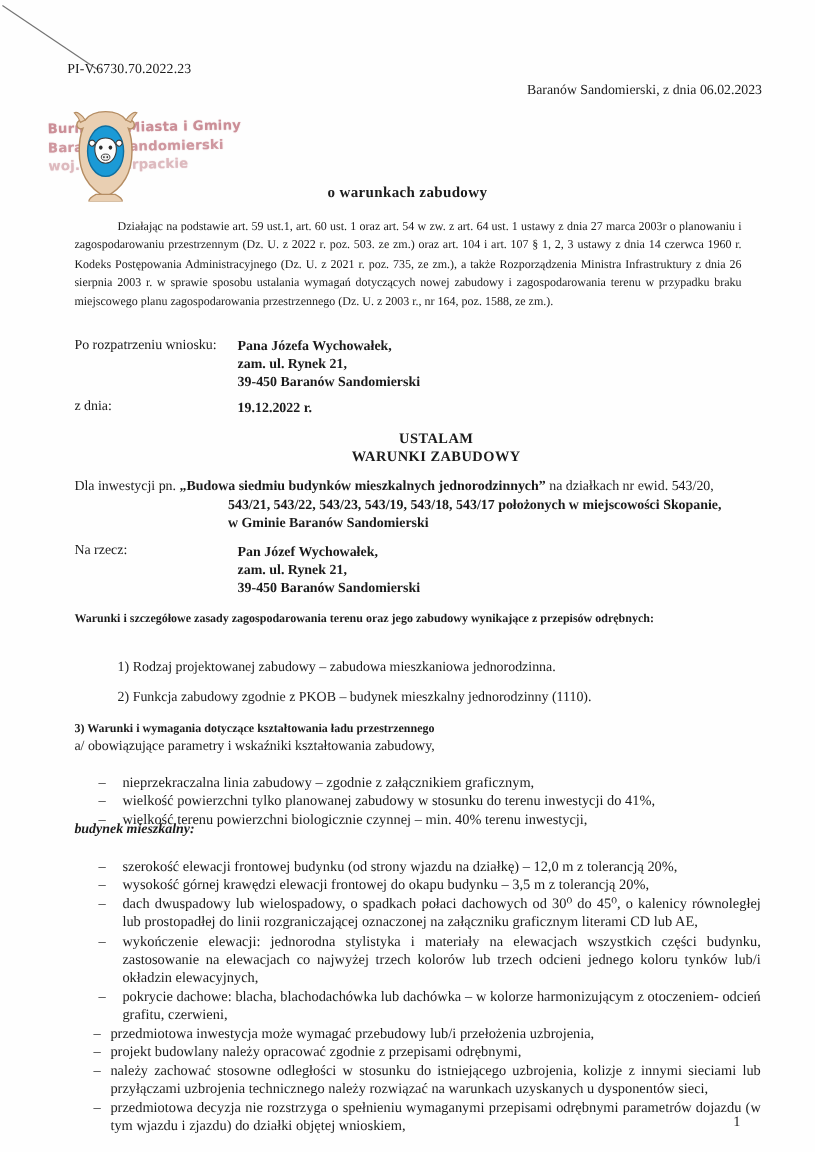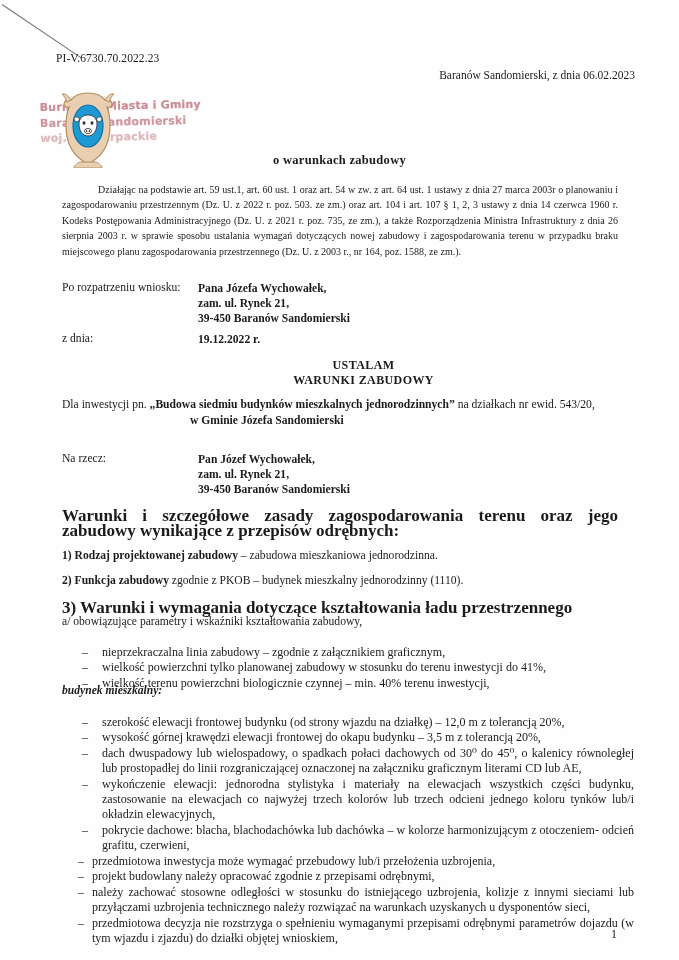--- a/index.html
+++ b/index.html
@@ -150,34 +150,34 @@
     text-align: justify;
   }
   .invest .ind { display: block; padding-left: 128px; }
   .invest b { font-weight: 700; }
 
   .heading-bold {
     position: absolute;
     left: 62px;
     width: 556px;
     font-weight: 700;
-    font-size: 17px;
+    font-size: 10px;
     line-height: 15.4px;
     text-align: justify;
   }
 
   .para {
     position: absolute;
     left: 62px;
     width: 556px;
     font-size: 11.6px;
     line-height: 15.4px;
     text-align: justify;
   }
-  .para b { font-weight: 700; }
+  .para b { font-weight: 400; margin-left: 36px; }
   .ital-bold {
     position: absolute;
     left: 62px;
     font-style: italic;
     font-weight: 700;
     font-size: 11.6px;
   }
 
   ul.dashlist {
     position: absolute;
@@ -267,21 +267,22 @@
   <div class="kv-value" style="top:311px">39-450 Baranów Sandomierski</div>
 
   <div class="kv-label" style="top:332px">z dnia:</div>
   <div class="kv-value" style="top:332px">19.12.2022 r.</div>
 
   <div class="center-head" style="top:358px">USTALAM</div>
   <div class="center-head" style="top:373px">WARUNKI ZABUDOWY</div>
 
   <div class="invest">
     <span>Dla inwestycji pn. </span><b>„Budowa siedmiu budynków mieszkalnych jednorodzinnych”</b><span> na działkach nr ewid. 543/20,</span>
-    <b class="ind">w Gminie Józefa Sandomierski</b>
+    <b class="ind">543/21, 543/22, 543/23, 543/19, 543/18, 543/17 położonych w miejscowości Skopanie,</b>
+    <b class="ind">w Gminie Baranów Sandomierski</b>
   </div>
 
   <div class="kv-label" style="top:452px">Na rzecz:</div>
   <div class="kv-value" style="top:452px">Pan Józef Wychowałek,</div>
   <div class="kv-value" style="top:467px">zam. ul. Rynek 21,</div>
   <div class="kv-value" style="top:482px">39-450 Baranów Sandomierski</div>
 
   <div class="heading-bold" style="top:508px">Warunki i szczegółowe zasady zagospodarowania terenu oraz jego zabudowy wynikające z przepisów odrębnych:</div>
 
   <div class="para" style="top:548px">

